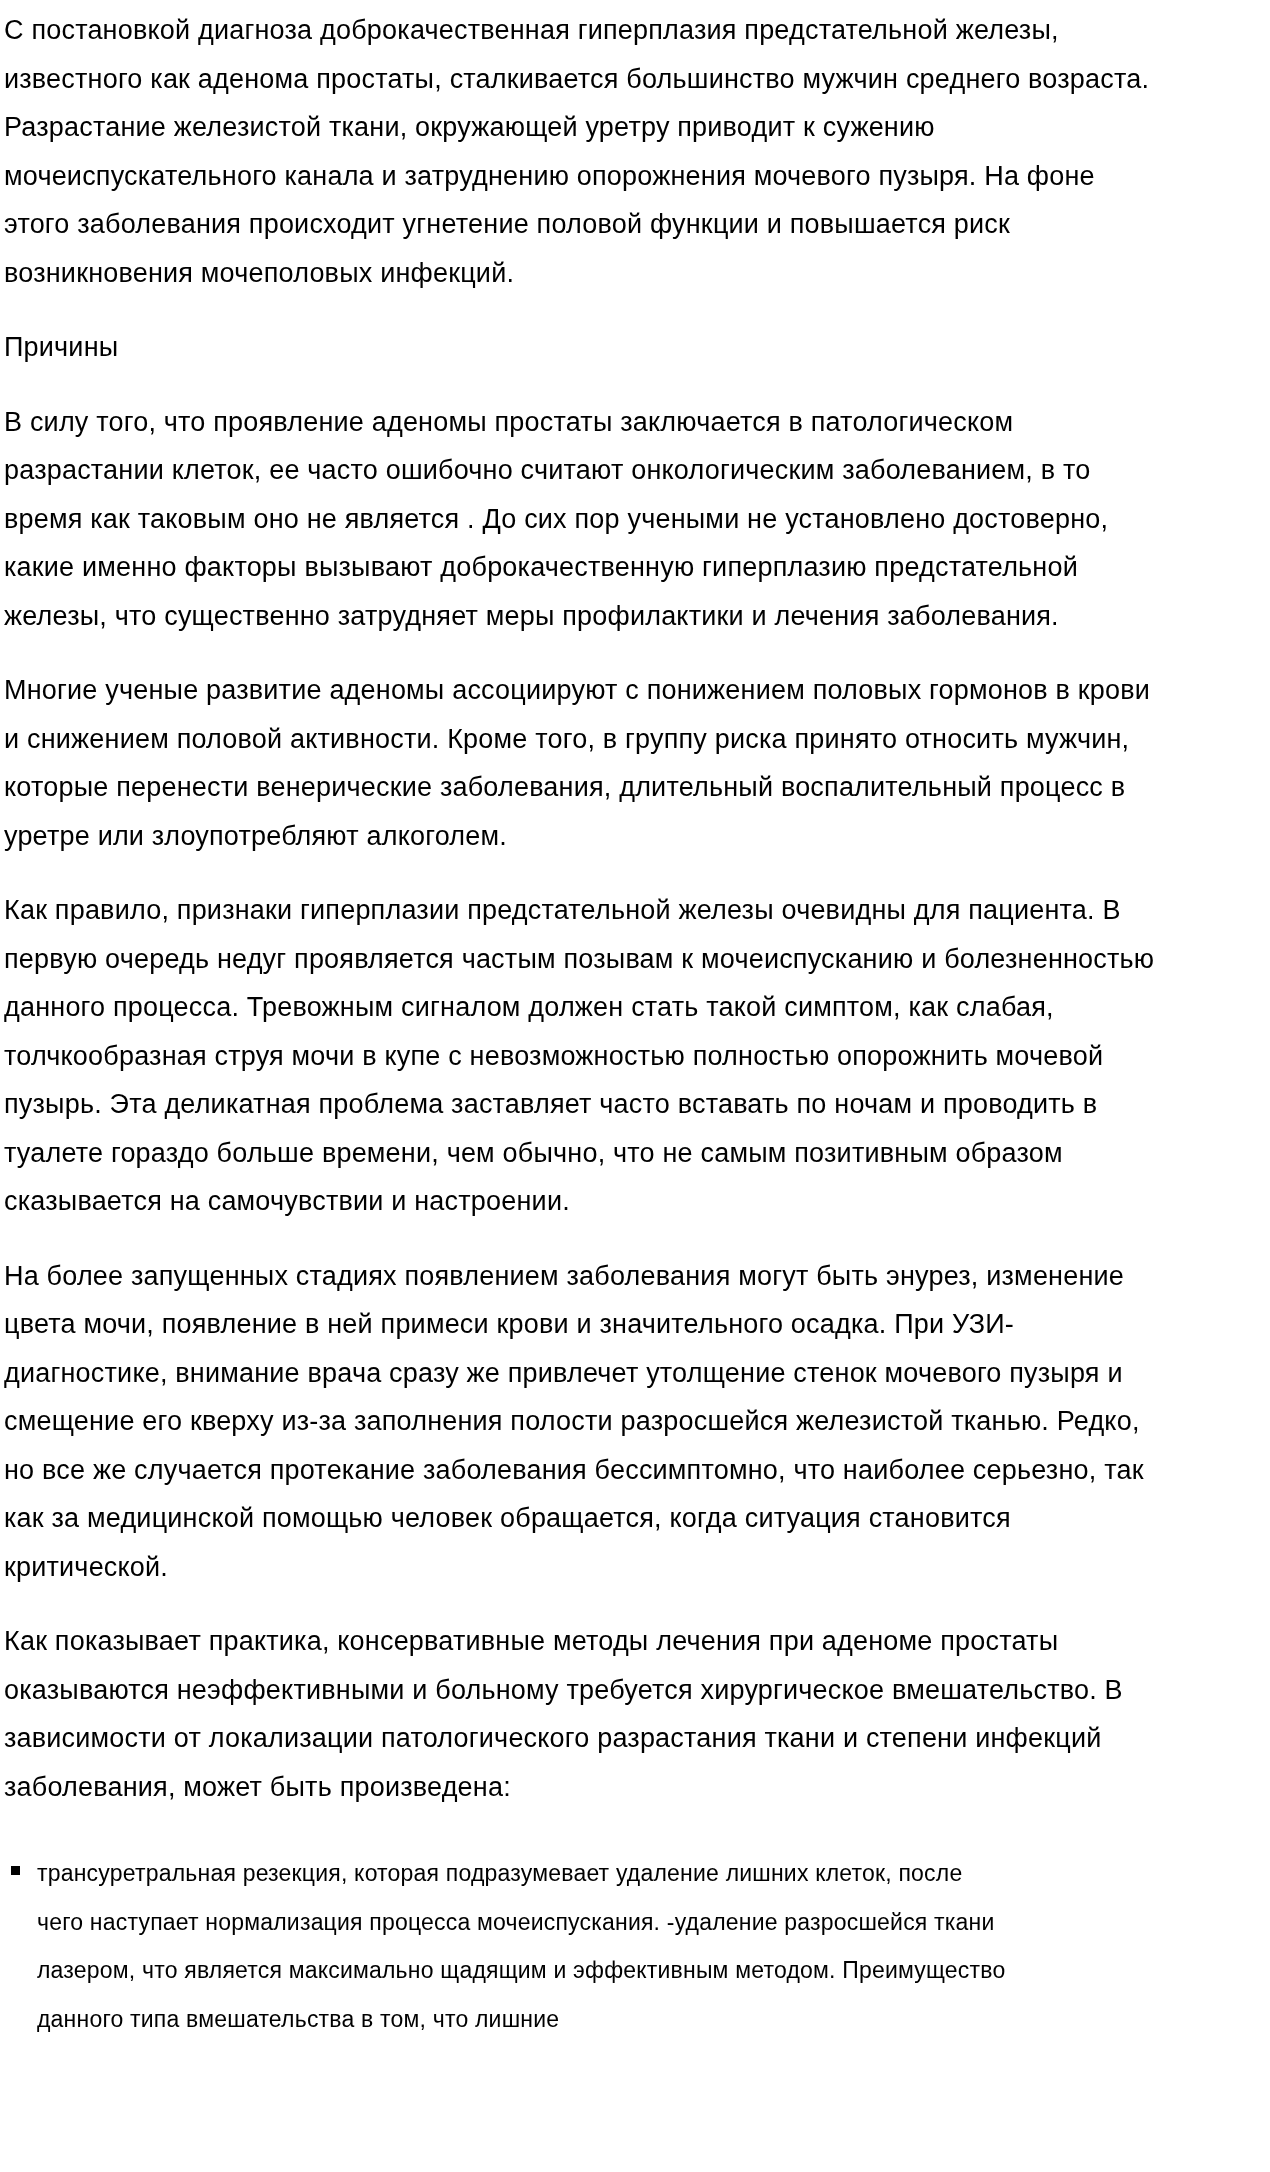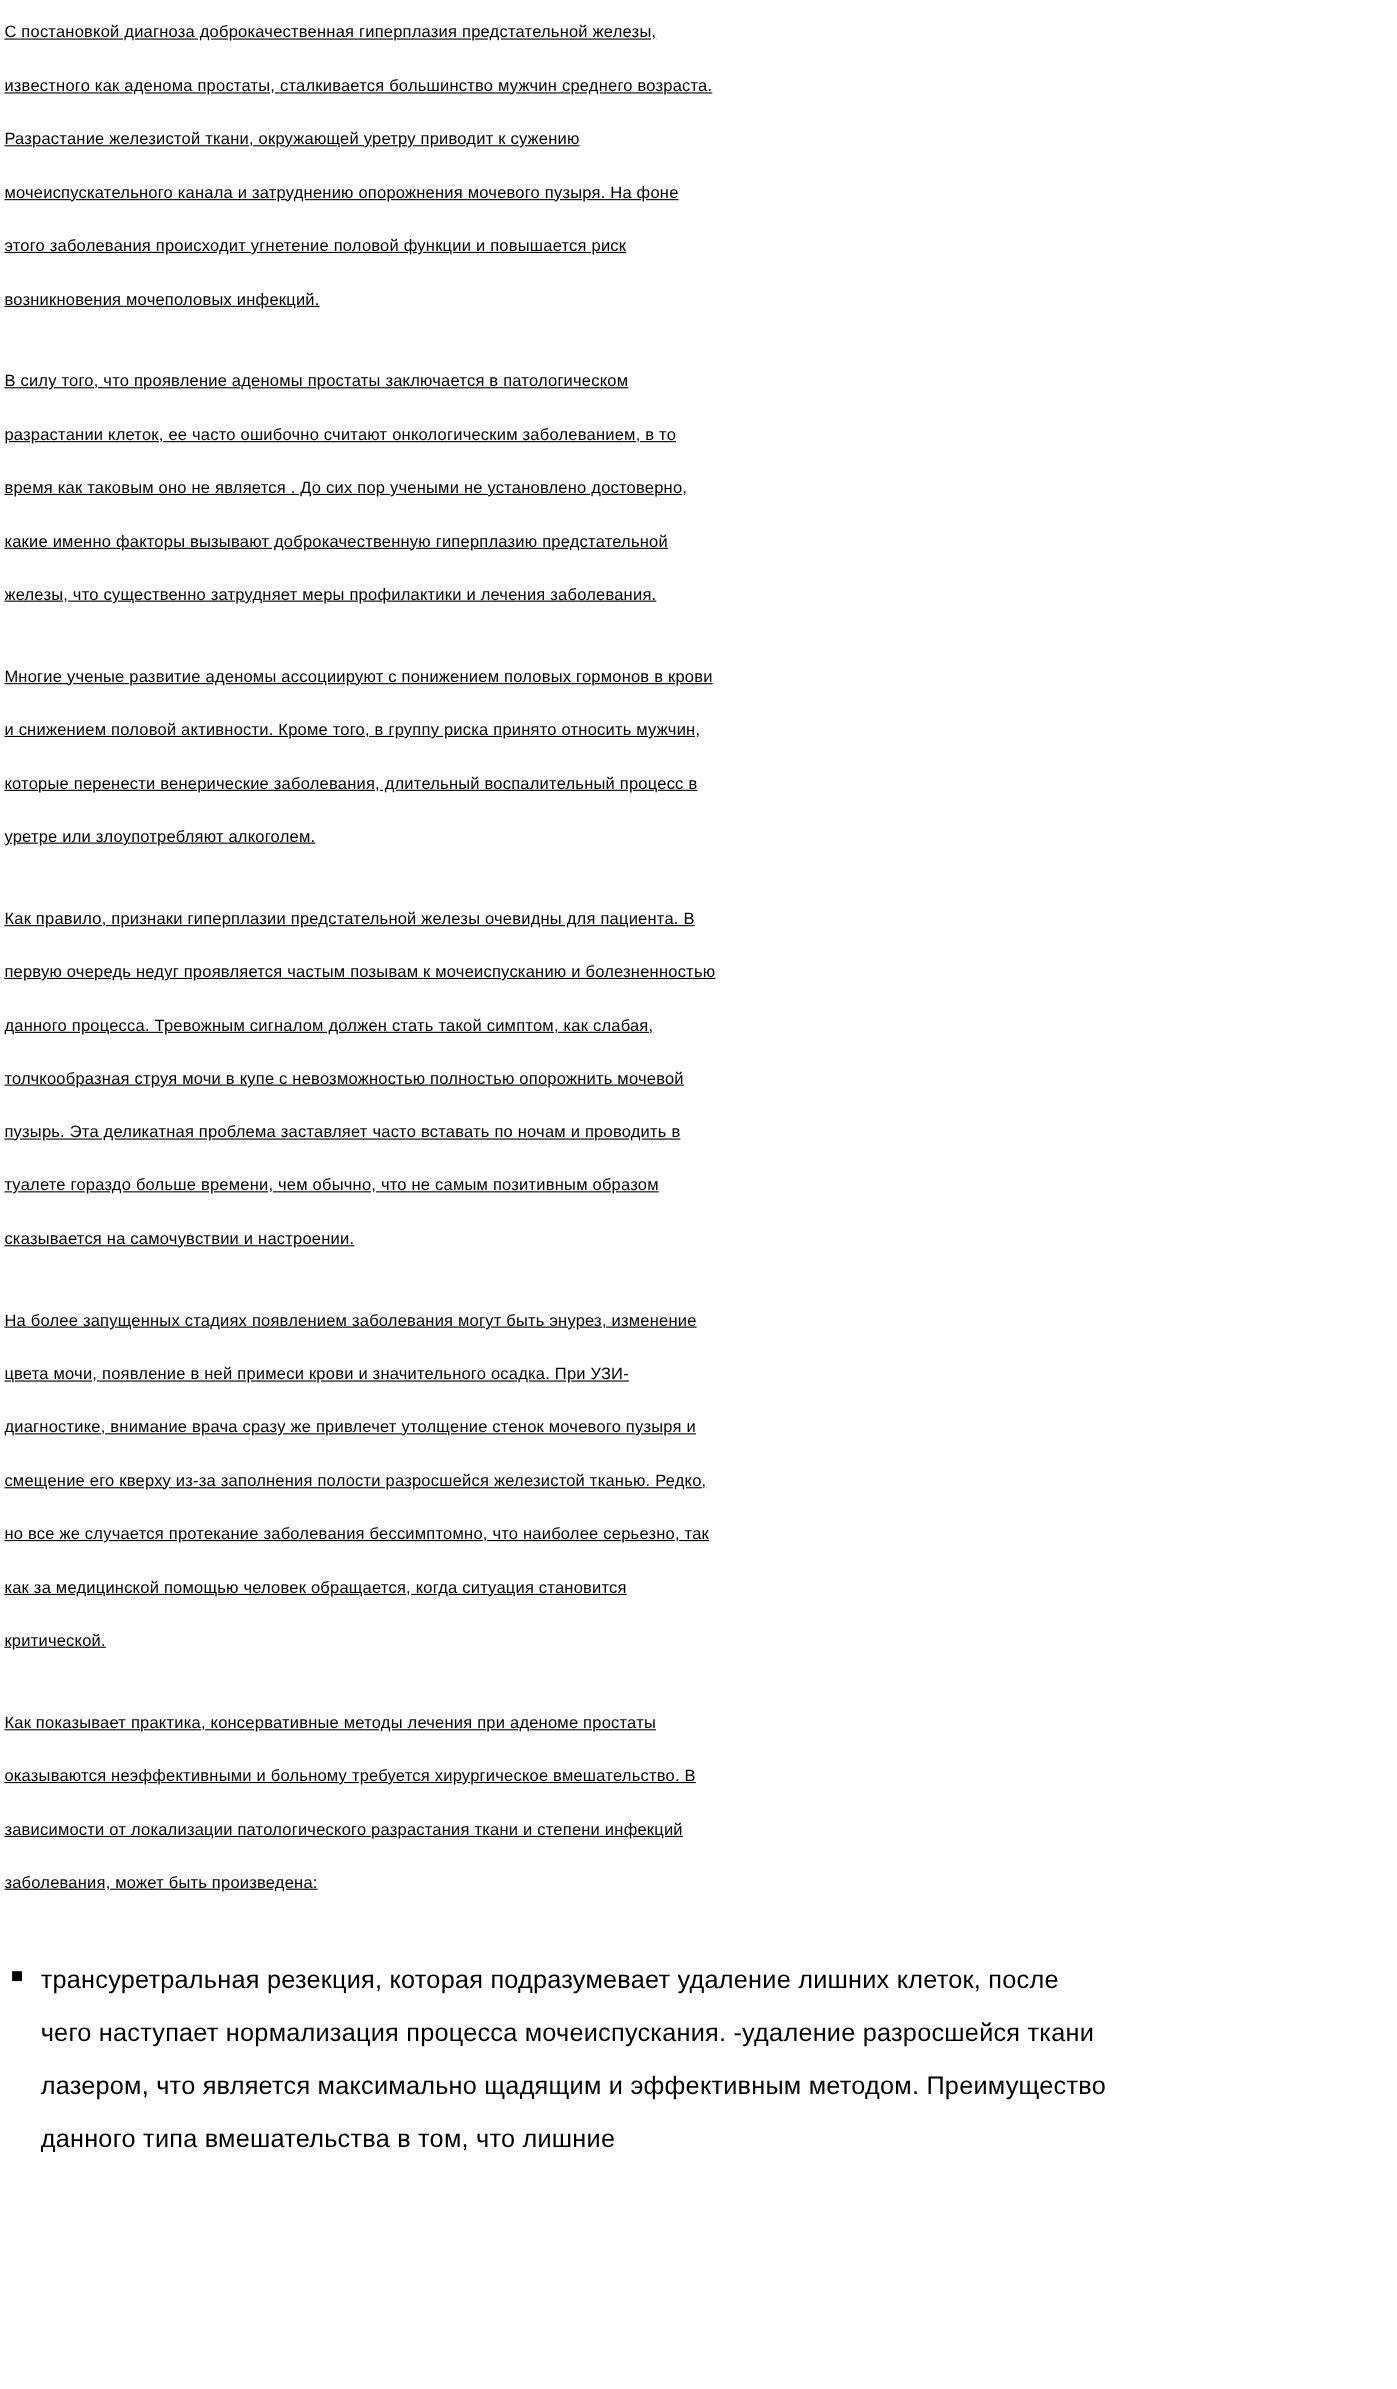--- a/index.html
+++ b/index.html
@@ -15,26 +15,25 @@
     margin: 0 auto;
     background: #ffffff;
     color: #000000;
     font-family: "Liberation Sans", "DejaVu Sans", sans-serif;
     overflow: hidden;
     box-sizing: border-box;
     padding: 6px 14px 0 4px;
   }
   .para {
     margin: 0 0 26px 0;
-    font-size: 15px;
+    font-size: 27px;
     line-height: 48.5px;
     letter-spacing: 0.2px;
     white-space: pre-line; 
     color: #000000;
-    text-decoration: underline;
   }
   .heading {
     
     margin: 0 0 26px 0;
   }
   ul.option-list {
     list-style: none;
     margin: 38px 0 0 0;
     padding: 0;
   }
@@ -63,20 +62,21 @@
 
 <div class="page">
 
   <p class="para">С постановкой диагноза доброкачественная гиперплазия предстательной железы,
 известного как аденома простаты, сталкивается большинство мужчин среднего возраста.
 Разрастание железистой ткани, окружающей уретру приводит к сужению
 мочеиспускательного канала и затруднению опорожнения мочевого пузыря. На фоне
 этого заболевания происходит угнетение половой функции и повышается риск
 возникновения мочеполовых инфекций.</p>
 
+  <p class="para heading">Причины</p>
 
   <p class="para">В силу того, что проявление аденомы простаты заключается в патологическом
 разрастании клеток, ее часто ошибочно считают онкологическим заболеванием, в то
 время как таковым оно не является . До сих пор учеными не установлено достоверно,
 какие именно факторы вызывают доброкачественную гиперплазию предстательной
 железы, что существенно затрудняет меры профилактики и лечения заболевания.</p>
 
   <p class="para">Многие ученые развитие аденомы ассоциируют с понижением половых гормонов в крови
 и снижением половой активности. Кроме того, в группу риска принято относить мужчин,
 которые перенести венерические заболевания, длительный воспалительный процесс в

